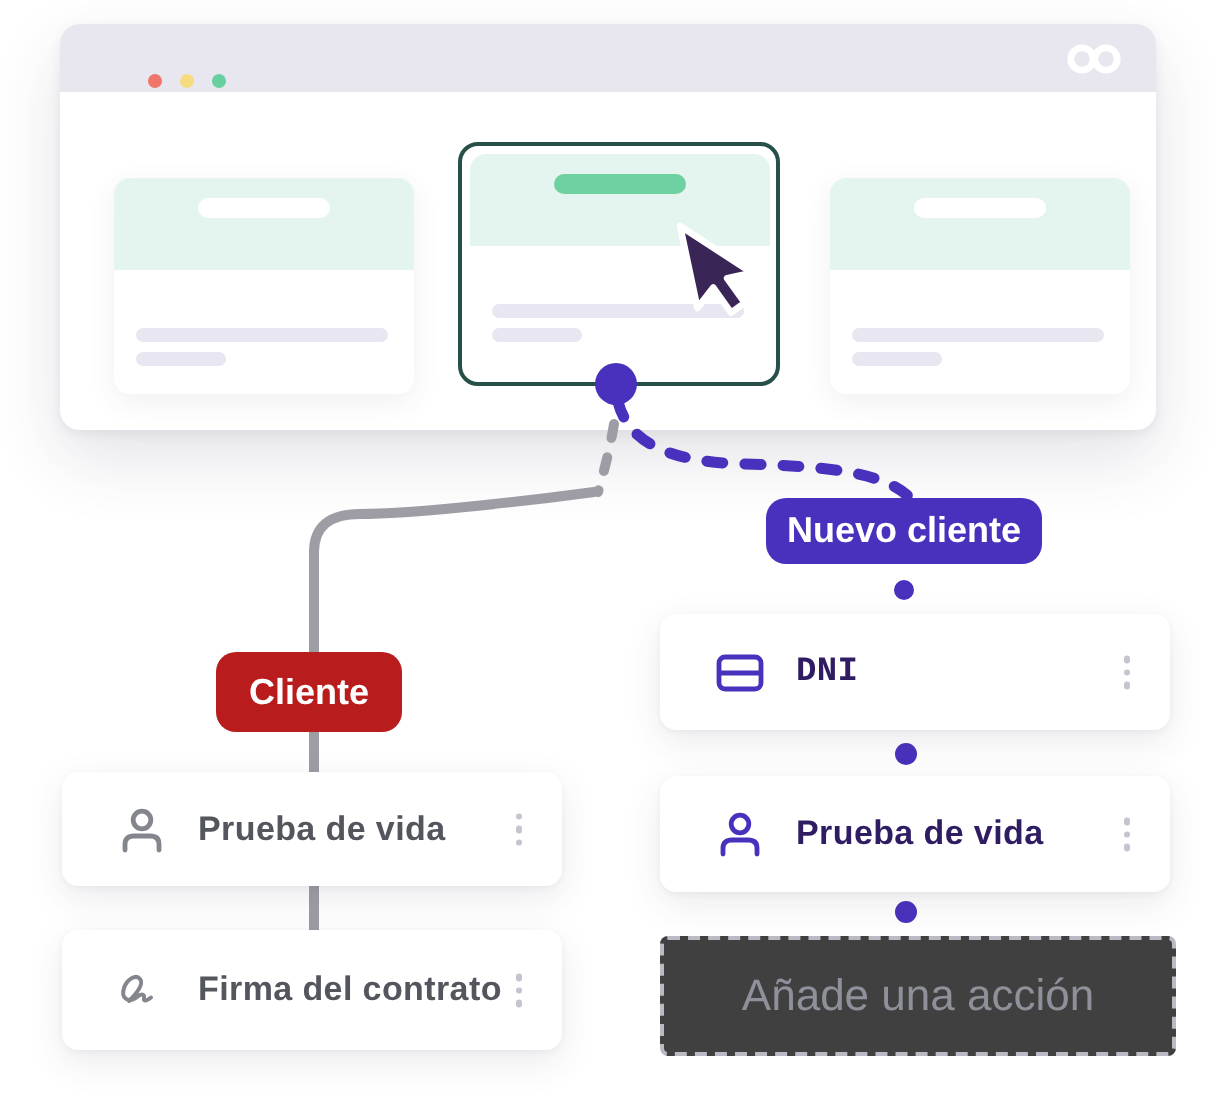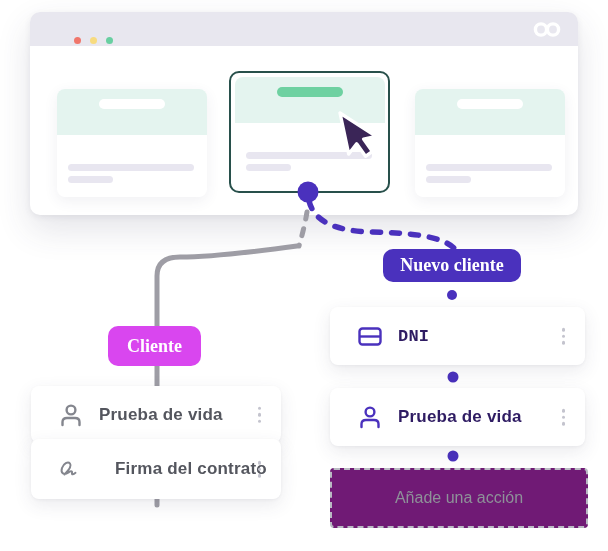--- a/index.html
+++ b/index.html
@@ -40,46 +40,46 @@
   .sel-outline {
     position:absolute; left:199px; top:59px; width:161px; height:122px;
     border:2px solid #28504B; border-radius:10px; background:#ffffff;
   }
   .sel-outline .tcard { left:4px; top:4px; box-shadow:none; }
   .card3 { left:385px; }
 
   
   .badge {
     position:absolute; display:flex; align-items:center; justify-content:center;
-    color:#ffffff; font-weight:bold; font-size:18px; border-radius:10px;font-family:Liberation Serif, serif;
-  }
-  .badge.gray   { left:108px; top:326px; width:93px;  height:40px; background:#d946ef; }
+    color:#ffffff; font-weight:bold; font-size:18px; border-radius:10px;
+  }
+  .badge.gray   { left:108px; top:326px; width:93px;  height:40px; background:#b91c1c; }
   .badge.purple { left:383px; top:249px; width:138px; height:33px; background:#4A31BD; }
 
   .node {
     position:absolute; background:#ffffff; border-radius:8px;
     display:flex; align-items:center;
     box-shadow:0 6px 18px rgba(60,60,90,.10), 0 1px 3px rgba(60,60,90,.06);
   }
   .node .nicon { margin-left:28px; width:24px; display:flex; justify-content:center; }
   .node .nlabel { margin-left:16px; font-weight:bold; font-size:17px; color:#54565E; letter-spacing:.2px; }
   .node.purple-text .nlabel { color:#2F1C63; }
   .kebab { position:absolute; right:20px; top:50%; transform:translateY(-50%); display:flex; flex-direction:column; gap:3px; }
   .kebab i { width:3.5px; height:3.5px; border-radius:50%; background:#C4C4CE; display:block; }
 
   .node.l1 { left:31px;  top:386px; width:250px; height:57px; }
-  .node.l2 { left:31px;  top:439px; width:250px; height:60px;gap:16px; }
+  .node.l2 { left:31px;  top:465px; width:250px; height:60px; }
   .node.r1 { left:330px; top:307px; width:255px; height:58px;font-family:Liberation Mono, monospace; }
   .node.r2 { left:330px; top:388px; width:255px; height:58px; }
 
   .add-node {
     position:absolute; left:330px; top:468px; width:258px; height:60px;
-    border:2px dashed #B9BAC3; border-radius:4px; background:#701a75;
+    border:2px dashed #B9BAC3; border-radius:4px; background:#404040;
     display:flex; align-items:center; justify-content:center;
-    color:#8E9199; font-size:16px;
+    color:#8E9199; font-size:22px;
   }
 
   .overlay { position:absolute; left:0; top:0; width:608px; height:551px; pointer-events:none; }
   .z1 { z-index:1; } .z2 { z-index:2; } .z3 { z-index:3; }
 </style>
 </head>
 <body>
 
 <div class="stage">
 

